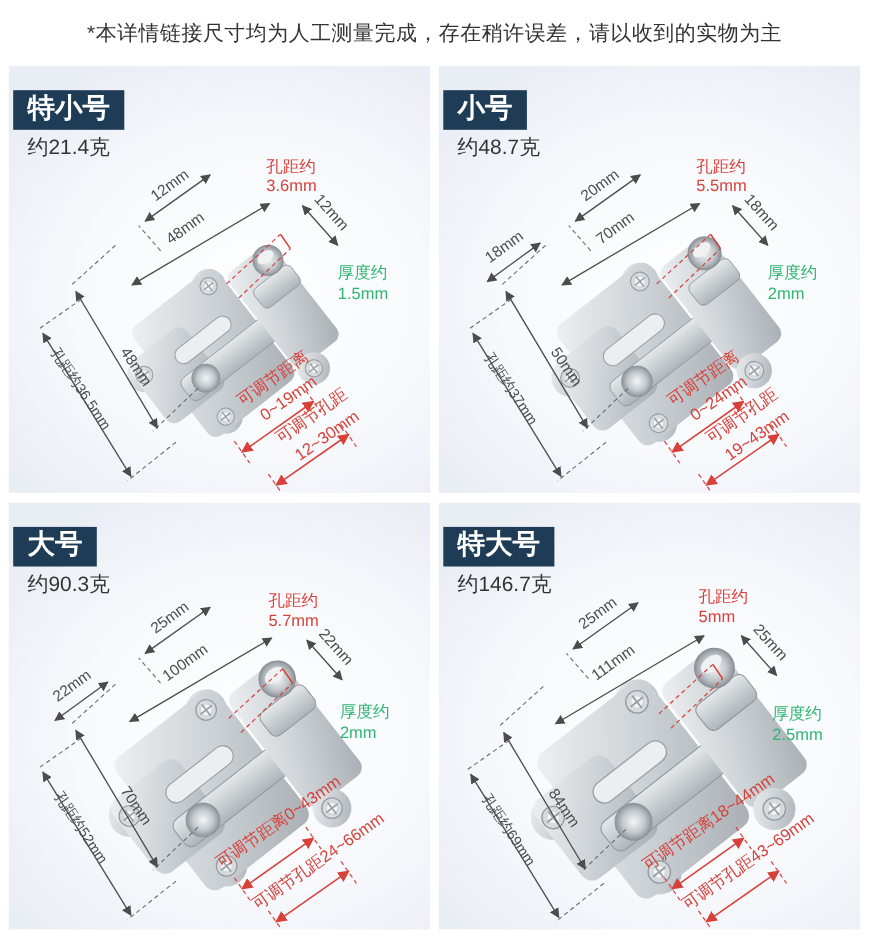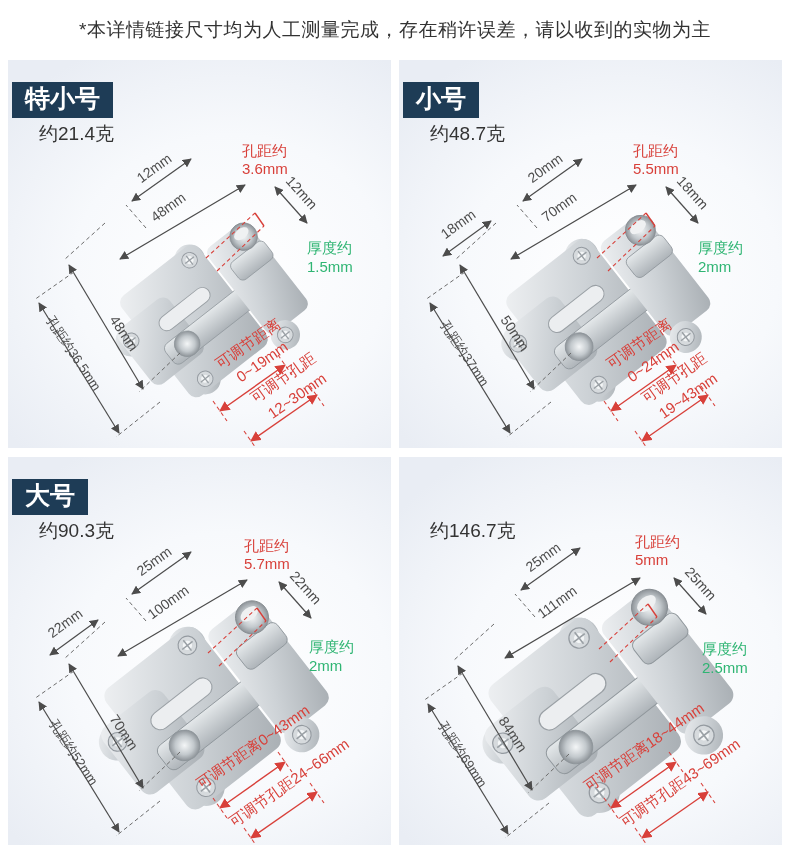--- a/index.html
+++ b/index.html
@@ -4,21 +4,21 @@
 <style>
   html,body{margin:0;padding:0;}
   body{width:790px;height:860px;background:#ffffff;font-family:"Liberation Sans",sans-serif;position:relative;overflow:hidden;}
   .header{height:60px;display:flex;align-items:center;justify-content:center;}
   .header .note{font-size:19px;color:#333;letter-spacing:.5px;}
   .grid{display:grid;grid-template-columns:383px 383px;gap:9px 8px;padding:0 8px;}
   .panel{position:relative;height:388px;overflow:hidden;
          background:radial-gradient(ellipse 75% 65% at 58% 55%, #ffffff 0%, #f7f9fc 55%, #e9edf4 100%);}
   .size-tag{position:absolute;left:4px;top:22px;background:#1e3c56;color:#fff;
             font-size:25px;font-weight:bold;padding:3px 13px 5px 13px;line-height:1.1;z-index:2;}
-  .weight{position:absolute;left:31px;top:61px;font-size:19px;color:#333;z-index:2;}
+  .weight{position:absolute;left:17px;top:61px;font-size:19px;color:#333;z-index:2;}
   .scene{position:absolute;inset:0;}
   svg{display:block;}
   svg text{font-family:"Liberation Sans",sans-serif;}
   .dl{stroke:#4c4c4c;stroke-width:1.2;fill:none;}
   .dash{stroke:#6b6b6b;stroke-width:1;stroke-dasharray:4 3;fill:none;}
   .rl{stroke:#d8403a;stroke-width:1.4;fill:none;}
   .rdash{stroke:#d8403a;stroke-width:1.1;stroke-dasharray:4 3;fill:none;}
   .dt{fill:#4c4c4c;font-size:14px;}
   .ht{fill:#4c4c4c;font-size:13px;}
   .rt{fill:#d8403a;font-size:15px;}
@@ -259,20 +259,21 @@
         <line class="rdash" x1="236" y1="371" x2="250" y2="391"></line>
         <line class="rdash" x1="302" y1="326" x2="316" y2="346"></line>
         <line class="rl" x1="243" y1="381" x2="309" y2="335" marker-start="url(#ar)" marker-end="url(#ar)"></line>
         <text class="rt" text-anchor="middle" transform="rotate(-35 284 330)" x="284" y="330">可调节孔距24~66mm</text>
         <text class="rt" text-anchor="middle" transform="rotate(-35 298 348)" x="298" y="348"></text>
       </g>
     </svg>
   </div>
 
   <div class="panel">
+    <div class="size-tag">特大号</div>
     <div class="weight">约146.7克</div>
     <svg class="scene" width="383" height="388" viewBox="0 0 383 388">
       <use href="#latch" transform="translate(208,246) rotate(-38) scale(1.2) translate(-105,-85)"></use>
       <g>
         <line class="dash" x1="136" y1="160" x2="116" y2="137"></line>
         <line class="dl" x1="122" y1="133" x2="181" y2="91" marker-start="url(#ab)" marker-end="url(#ab)"></line>
         <text class="dt" text-anchor="middle" transform="rotate(-36 147 104)" x="147" y="104">25mm</text>
       </g>
       <g>
         <line class="rdash" x1="200" y1="192" x2="249" y2="147"></line>

